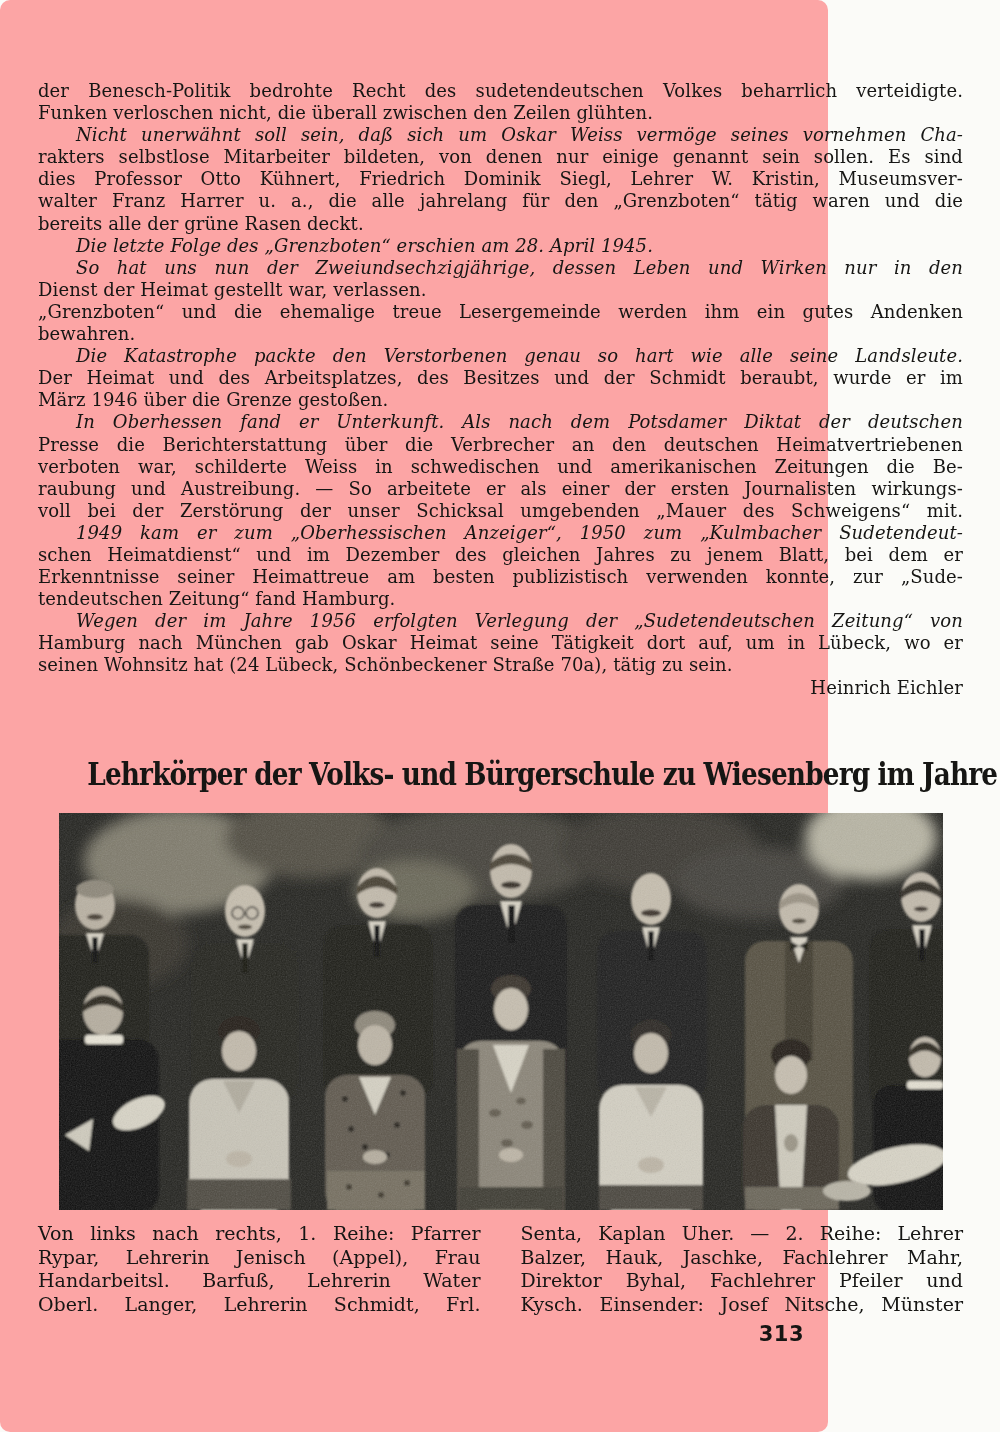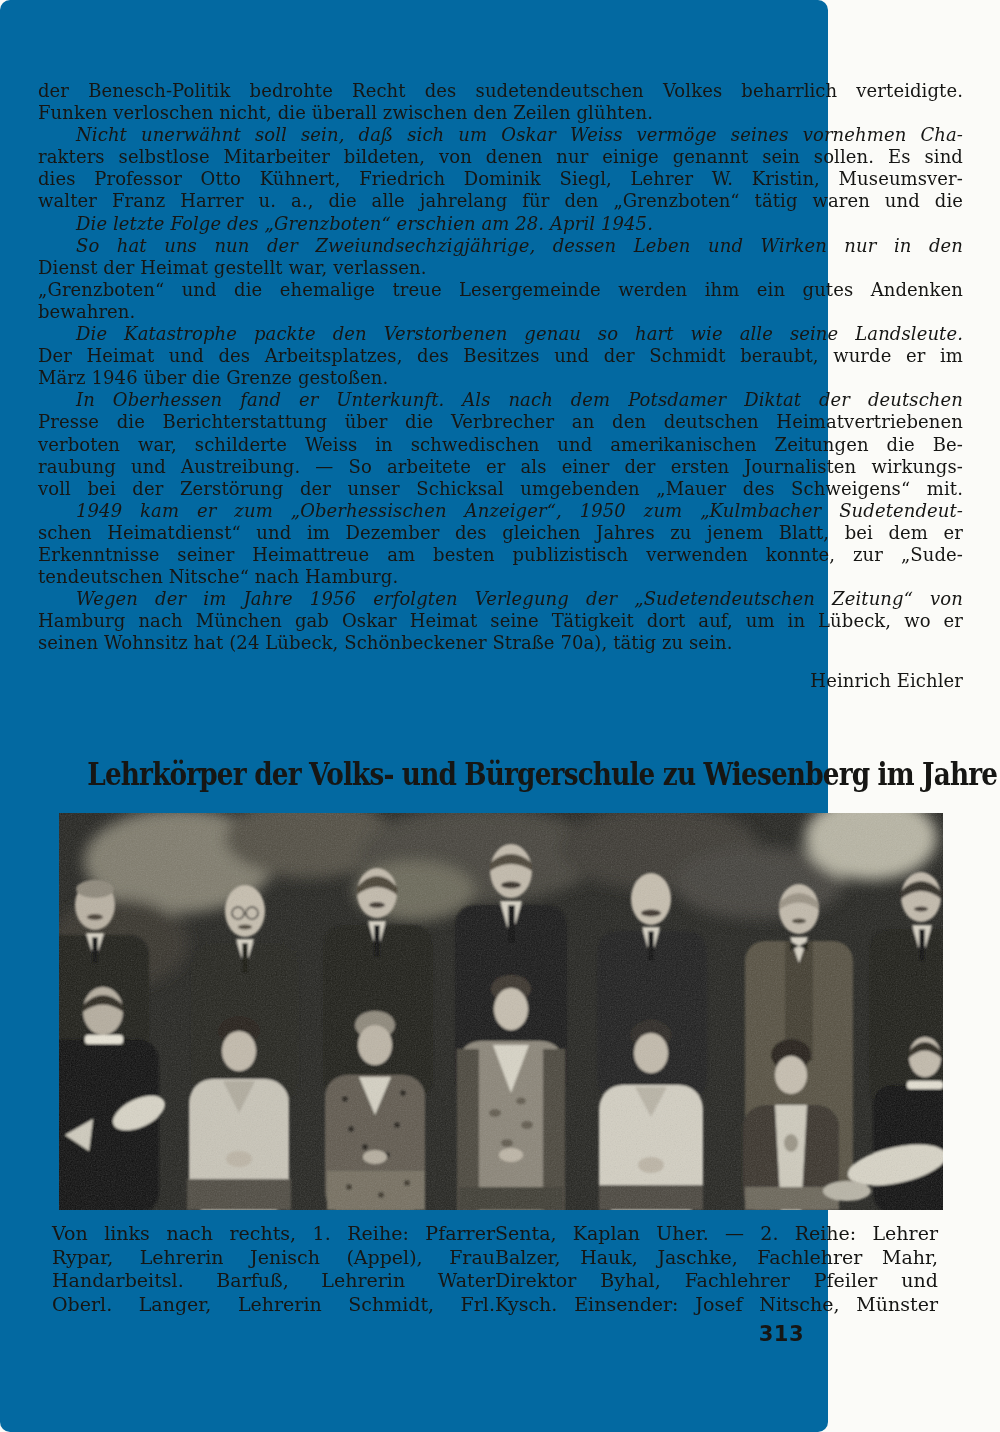--- a/index.html
+++ b/index.html
@@ -6,21 +6,21 @@
     margin: 0; padding: 0;
     width: 1000px; height: 1432px;
     background: #fbfbf8;
     overflow: hidden;
     font-family: "DejaVu Serif", serif;
     color: #161614;
   }
   #page {
     position: relative;
     width: 828px; height: 1432px;
-    background: #0369a1;
+    background: #fca5a5;
     border-radius: 10px;
   }
   
   .article {
     position: absolute;
     left: 38px; top: 80px;
     width: 925px;
     font-size: 18px;
     line-height: 22.1px;
     letter-spacing: 0.1px;
@@ -35,21 +35,20 @@
   .line.last {
     text-align-last: left;
   }
   .line.indent {
     text-indent: 38px;
     font-style: italic;
   }
   .signature {
     text-align: right;
     height: 22.1px;
-    margin-top: 16px;
   }
   
   .headline {
     position: absolute;
     left: 0; top: 756px;
     width: 1000px;
     text-align: center;
   }
   .headline > span {
     display: inline-block;
@@ -64,23 +63,24 @@
   .photo-wrap {
     position: absolute;
     left: 59px; top: 813px;
     width: 884px; height: 397px;
     background: #21211f;
   }
   .photo-wrap svg { display: block; }
   
   .caption {
     position: absolute;
-    left: 52px; top: 1222px;
+    left: 38px; top: 1222px;
     width: 925px;
     display: flex;
+    gap: 40px;
     font-size: 19px;
     line-height: 23.5px;
   }
   .caption .col { width: 443px; }
   .cap-line {
     text-align: justify;
     text-align-last: justify;
     height: 23.5px;
   }
   
@@ -98,37 +98,38 @@
 
 <div id="page">
 
   <div class="article">
       <div class="line">der Benesch-Politik bedrohte Recht des sudetendeutschen Volkes beharrlich verteidigte.</div>
       <div class="line last">Funken verloschen nicht, die überall zwischen den Zeilen glühten.</div>
       <div class="line indent">Nicht unerwähnt soll sein, daß sich um Oskar Weiss vermöge seines vornehmen Cha-</div>
       <div class="line">rakters selbstlose Mitarbeiter bildeten, von denen nur einige genannt sein sollen. Es sind</div>
       <div class="line">dies Professor Otto Kühnert, Friedrich Dominik Siegl, Lehrer W. Kristin, Museumsver-</div>
       <div class="line">walter Franz Harrer u. a., die alle jahrelang für den „Grenzboten“ tätig waren und die</div>
+      <div class="line last">bereits alle der grüne Rasen deckt.</div>
       <div class="line last indent">Die letzte Folge des „Grenzboten“ erschien am 28. April 1945.</div>
       <div class="line indent">So hat uns nun der Zweiundsechzigjährige, dessen Leben und Wirken nur in den</div>
       <div class="line last">Dienst der Heimat gestellt war, verlassen.</div>
       <div class="line">„Grenzboten“ und die ehemalige treue Lesergemeinde werden ihm ein gutes Andenken</div>
       <div class="line last">bewahren.</div>
       <div class="line indent">Die Katastrophe packte den Verstorbenen genau so hart wie alle seine Landsleute.</div>
       <div class="line">Der Heimat und des Arbeitsplatzes, des Besitzes und der Schmidt beraubt, wurde er im</div>
       <div class="line last">März 1946 über die Grenze gestoßen.</div>
       <div class="line indent">In Oberhessen fand er Unterkunft.  Als nach dem Potsdamer Diktat der deutschen</div>
       <div class="line">Presse die Berichterstattung über die Verbrecher an den deutschen Heimatvertriebenen</div>
       <div class="line">verboten war, schilderte Weiss in schwedischen und amerikanischen Zeitungen die Be-</div>
       <div class="line">raubung und Austreibung. — So arbeitete er als einer der ersten Journalisten wirkungs-</div>
       <div class="line">voll bei der Zerstörung der unser Schicksal umgebenden „Mauer des Schweigens“ mit.</div>
       <div class="line indent">1949 kam er zum „Oberhessischen Anzeiger“, 1950 zum „Kulmbacher Sudetendeut-</div>
       <div class="line">schen Heimatdienst“ und im Dezember des gleichen Jahres zu jenem Blatt, bei dem er</div>
       <div class="line">Erkenntnisse seiner Heimattreue am besten publizistisch verwenden konnte, zur „Sude-</div>
-      <div class="line last">tendeutschen Nitsche“ nach Hamburg.</div>
+      <div class="line last">tendeutschen Zeitung“ fand Hamburg.</div>
       <div class="line indent">Wegen der im Jahre 1956 erfolgten Verlegung der „Sudetendeutschen Zeitung“ von</div>
       <div class="line">Hamburg nach München gab Oskar Heimat seine Tätigkeit dort auf, um in Lübeck, wo er</div>
       <div class="line last">seinen Wohnsitz hat (24 Lübeck, Schönbeckener Straße 70a), tätig zu sein.</div>
       <div class="signature">Heinrich Eichler</div>
     </div>
 
   <div class="headline">
     <span>Lehrkörper der Volks- und Bürgerschule zu Wiesenberg im Jahre 1925</span>
   </div>
 

